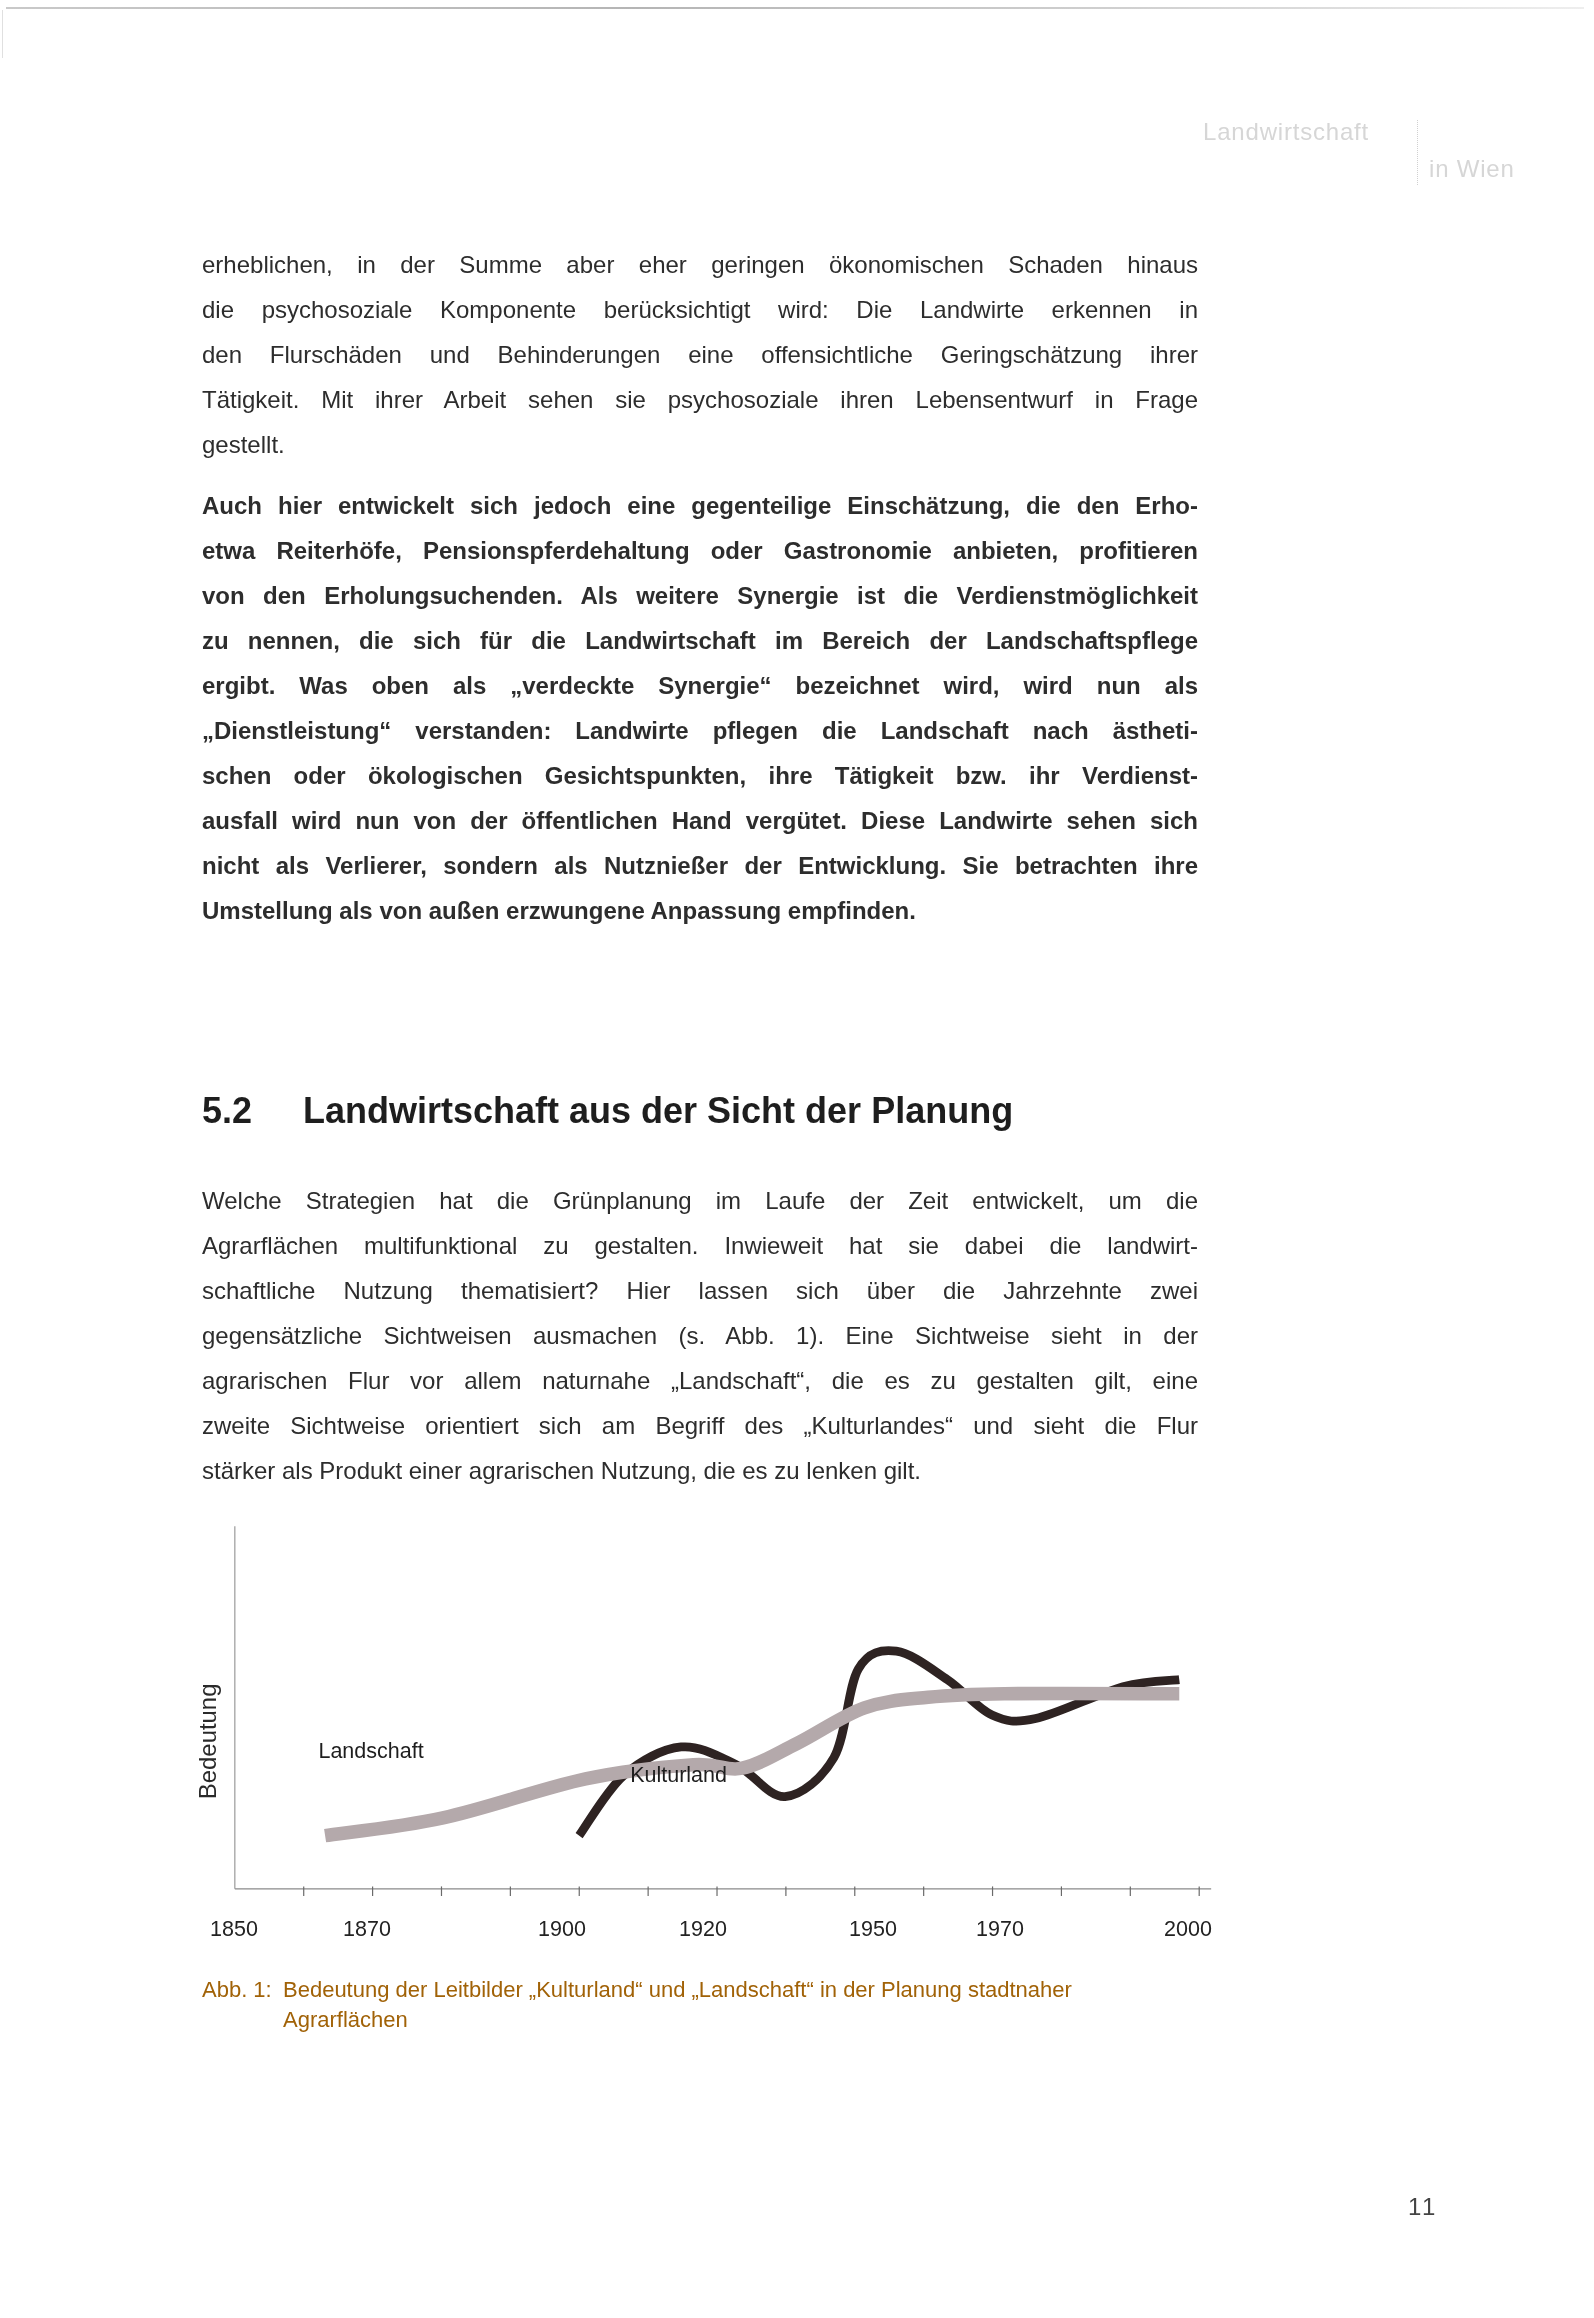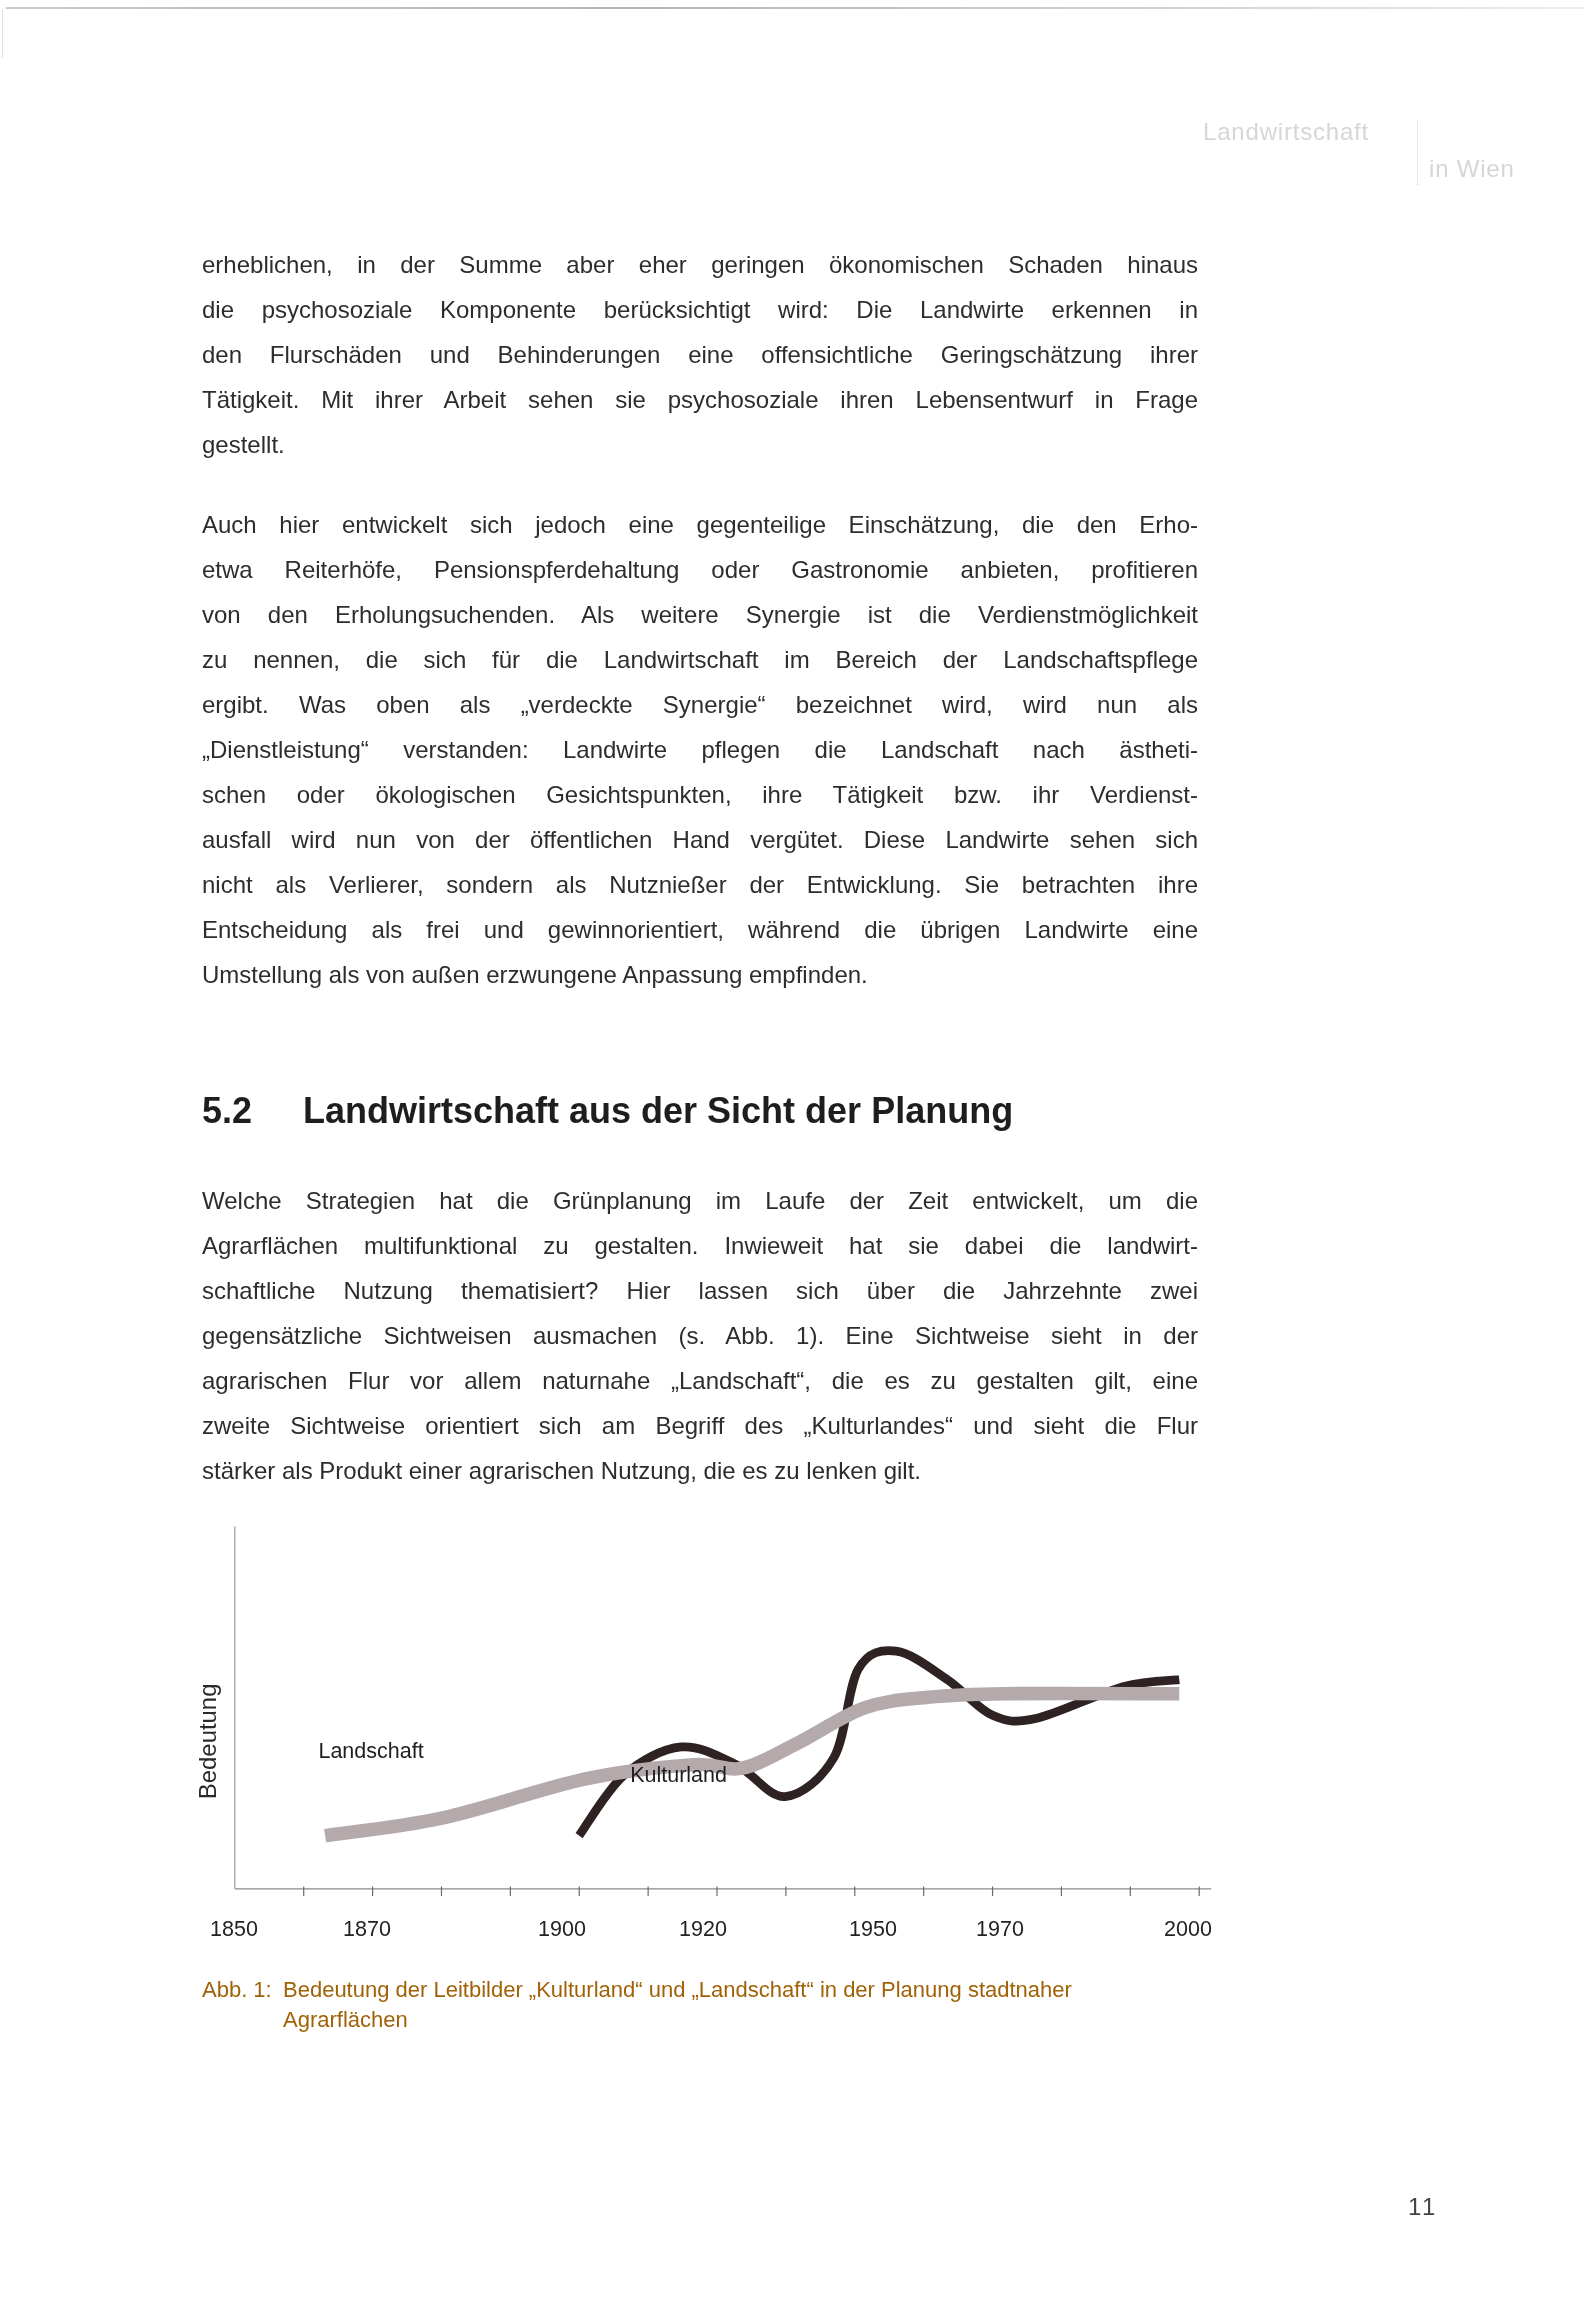--- a/index.html
+++ b/index.html
@@ -23,21 +23,21 @@
   .rh-right { position: absolute; left: 194px; top: 43px; white-space: nowrap; }
 
   .text-block {
     position: absolute; left: 202px; width: 996px;
     font-size: 24px; line-height: 45px; color: #2d2d2d; margin: 0;
     text-align: justify;
   }
   .text-block .line { display: block; text-align: justify; text-align-last: justify; height: 45px; white-space: nowrap; }
   .text-block .line.last { text-align-last: left; }
   .para1 { top: 242px; }
-  .para2 { top: 502px; }
+  .para2 { top: 483px; font-weight: bold; }
   .para3 { top: 1178px; }
 
   .section-heading {
     position: absolute; left: 202px; top: 1090px; margin: 0;
     font-size: 36px; font-weight: bold; color: #1e1e1e; white-space: nowrap;
   }
   .section-heading .num { display: inline-block; width: 101px; }
 
   .figure { position: absolute; left: 191px; top: 1514px; width: 1060px; height: 383px; }
   .figure svg { position: absolute; left: 0; top: 0; }
@@ -80,21 +80,20 @@
 <div class="text-block para2">
   <span class="line">Auch hier entwickelt sich jedoch eine gegenteilige Einschätzung, die den Erho-</span>
   <span class="line">etwa Reiterhöfe, Pensionspferdehaltung oder Gastronomie anbieten, profitieren</span>
   <span class="line">von den Erholungsuchenden. Als weitere Synergie ist die Verdienstmöglichkeit</span>
   <span class="line">zu nennen, die sich für die Landwirtschaft im Bereich der Landschaftspflege</span>
   <span class="line">ergibt. Was oben als „verdeckte Synergie“ bezeichnet wird, wird nun als</span>
   <span class="line">„Dienstleistung“ verstanden: Landwirte pflegen die Landschaft nach ästheti-</span>
   <span class="line">schen oder ökologischen Gesichtspunkten, ihre Tätigkeit bzw. ihr Verdienst-</span>
   <span class="line">ausfall wird nun von der öffentlichen Hand vergütet. Diese Landwirte sehen sich</span>
   <span class="line">nicht als Verlierer, sondern als Nutznießer der Entwicklung. Sie betrachten ihre</span>
-  <span class="line">Entscheidung als frei und gewinnorientiert, während die übrigen Landwirte eine</span>
   <span class="line last">Umstellung als von außen erzwungene Anpassung empfinden.</span>
 </div>
 
 <h2 class="section-heading">
   <span class="num">5.2</span><span>Landwirtschaft aus der Sicht der Planung</span>
 </h2>
 
 <div class="text-block para3">
   <span class="line">Welche Strategien hat die Grünplanung im Laufe der Zeit entwickelt, um die</span>
   <span class="line">Agrarflächen multifunktional zu gestalten. Inwieweit hat sie dabei die landwirt-</span>

